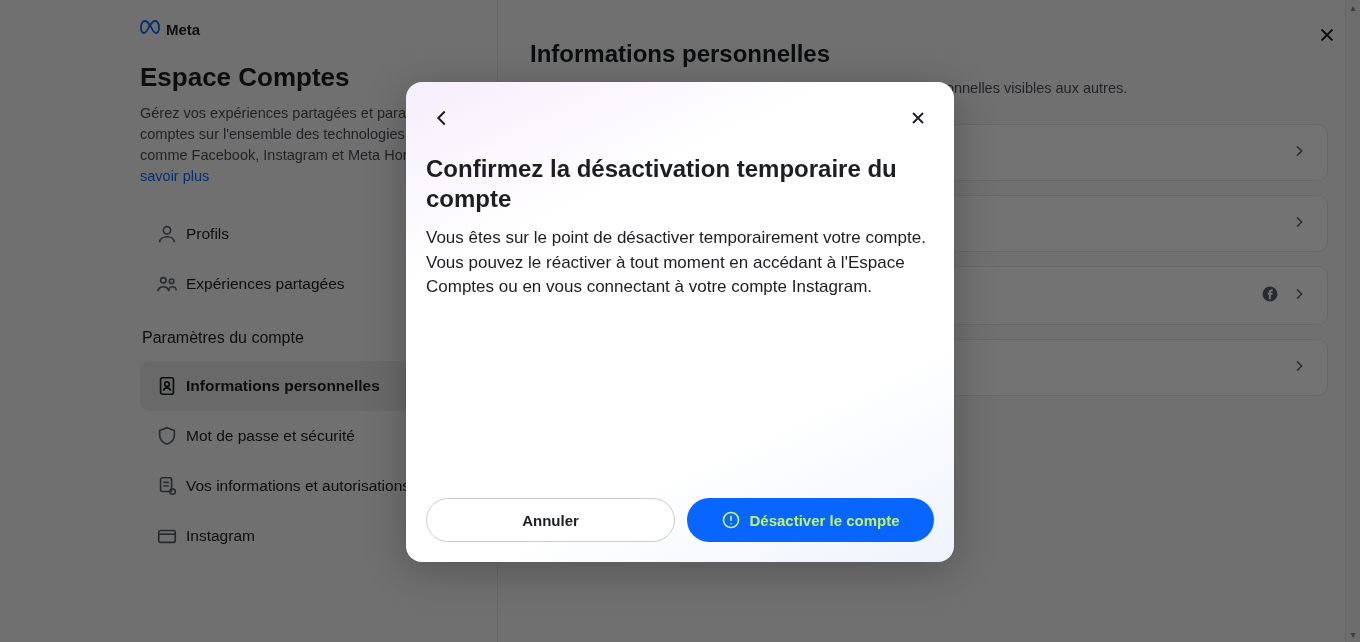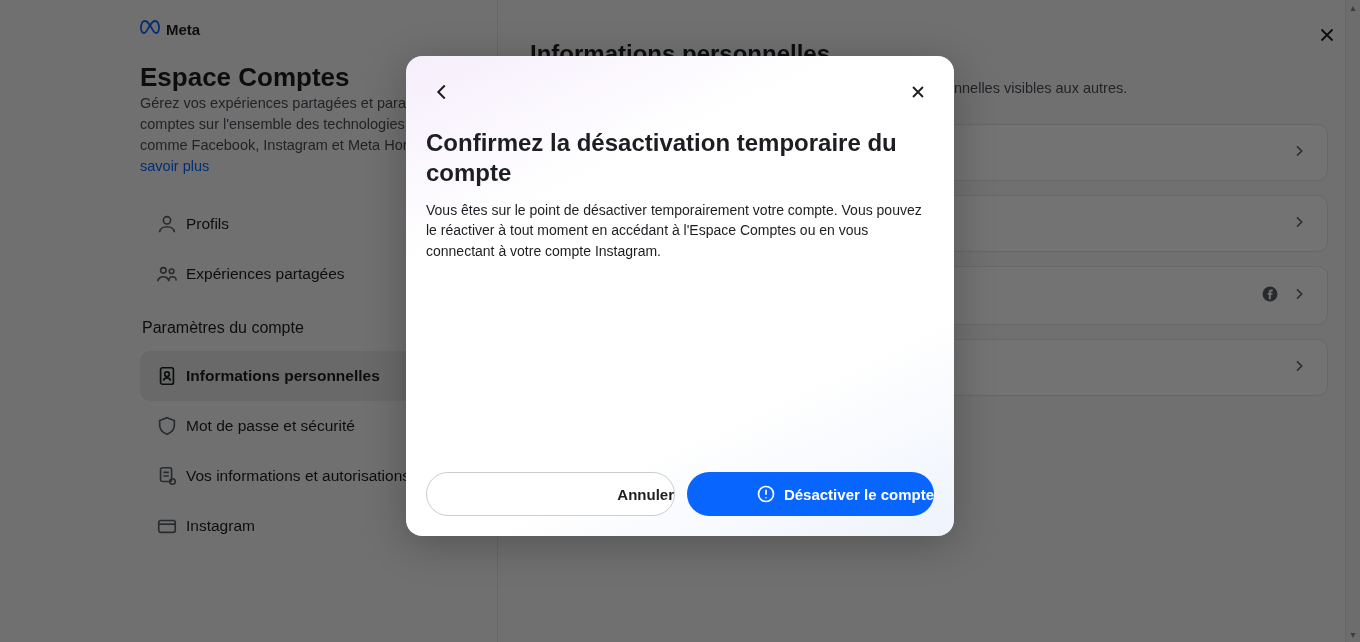--- a/index.html
+++ b/index.html
@@ -3,47 +3,47 @@
 <meta charset="utf-8">
 <style>
   *{box-sizing:border-box;margin:0;padding:0;font-family:-apple-system,BlinkMacSystemFont,"Segoe UI",Helvetica,Arial,sans-serif;}
   body{width:1360px;height:642px;overflow:hidden;background:#f9f9f9;position:relative;color:#1c1e21;}
   .page{display:flex;width:100%;height:100%;}
   
   .sidebar{width:498px;padding:20px 24px 0 140px;border-right:1px solid #e5e5e5;}
   .brand{display:flex;align-items:center;gap:6px;margin-bottom:24px;}
   .brand-logo{color:#0866ff;}
   .brand-text{font-weight:700;font-size:15px;color:#1c1e21;}
-  .sidebar-title{font-size:26px;font-weight:700;}
+  .sidebar-title{font-size:26px;font-weight:700;margin-bottom:10px;}
   .sidebar-desc{font-size:14.5px;line-height:1.45;color:#4b4f56;margin-bottom:22px;}
   .sidebar-desc a{color:#0866ff;text-decoration:none;}
   .nav-item{display:flex;align-items:center;gap:8px;padding:14px 16px;border-radius:10px;cursor:pointer;color:#1c1e21;font-size:15.5px;}
   .nav-item.active{background:#e8e8e8;font-weight:600;}
   .nav-icon{width:22px;height:22px;display:flex;align-items:center;justify-content:center;color:#5a5f66;flex-shrink:0;}
   .nav-item.active .nav-icon{color:#1c1e21;}
   .section-header{font-size:16px;font-weight:400;margin:20px 0 14px 2px;}
   
   .main{flex:1;padding:40px 32px 0 32px;position:relative;}
   .main-title{font-size:24px;font-weight:700;margin-bottom:10px;}
   .main-desc{font-size:14.5px;line-height:1.5;color:#4b4f56;margin-bottom:24px;max-width:660px;}
   .row{display:flex;align-items:center;justify-content:space-between;border:1px solid #e5e5e5;border-radius:10px;padding:18px 20px;margin-bottom:14px;background:#fff;cursor:pointer;font-size:15px;}
   .row-left{display:flex;align-items:center;gap:12px;}
   .chev{color:#65676b;}
   .close-page{position:absolute;top:24px;right:22px;cursor:pointer;color:#1c1e21;}
   
   .overlay{position:absolute;inset:0;background:rgba(0,0,0,0.55);display:flex;align-items:flex-start;justify-content:center;z-index:10;}
-  .modal{margin-top:56px;width:548px;background:#fff;border-radius:16px;box-shadow:0 8px 40px rgba(0,0,0,0.25);padding:20px 20px 20px 20px;display:flex;flex-direction:column;min-height:480px;position:relative;background:linear-gradient(155deg,#f6eefc 0%,#ffffff 28%,#ffffff 70%,#eef3fc 100%);}
+  .modal{margin-top:82px;width:548px;background:#fff;border-radius:16px;box-shadow:0 8px 40px rgba(0,0,0,0.25);padding:20px 20px 20px 20px;display:flex;flex-direction:column;min-height:480px;position:relative;background:linear-gradient(155deg,#f6eefc 0%,#ffffff 28%,#ffffff 70%,#eef3fc 100%);}
   .modal-top{display:flex;justify-content:space-between;align-items:center;margin-bottom:20px;}
   .modal-icon-btn{width:32px;height:32px;display:flex;align-items:center;justify-content:center;cursor:pointer;border:none;background:transparent;color:#1c1e21;}
   .modal-title{font-size:24px;font-weight:700;line-height:1.25;margin-bottom:12px;}
-  .modal-body{font-size:14px;line-height:1.45;color:#1c1e21;}
+  .modal-body{font-size:17px;line-height:1.45;color:#1c1e21;}
   .modal-actions{margin-top:auto;display:flex;gap:12px;padding-top:20px;}
-  .btn{flex:1;height:44px;border-radius:22px;font-size:15px;font-weight:600;cursor:pointer;display:flex;align-items:center;justify-content:flex-end;gap:8px;}
+  .btn{flex:1;height:44px;border-radius:22px;font-size:15px;font-weight:600;cursor:pointer;display:flex;align-items:center;justify-content:center;gap:8px;}
   .btn-secondary{background:#fff;border:1px solid #c9ccd1;color:#1c1e21;}
-  .btn-primary{background:#0866ff;border:none;color:#ffffff;}
+  .btn-primary{background:#0866ff;border:none;color:#bef264;}
   .btn-primary .excl{display:inline-flex;}
   
   .scroll-track{position:absolute;top:0;right:0;width:15px;height:100%;background:#f1f1f1;border-left:1px solid #e0e0e0;}
   .scroll-btn{height:15px;width:100%;display:flex;align-items:center;justify-content:center;color:#888;font-size:10px;user-select:none;}
 </style>
 </head>
 <body>
 
 <div class="page">
 

